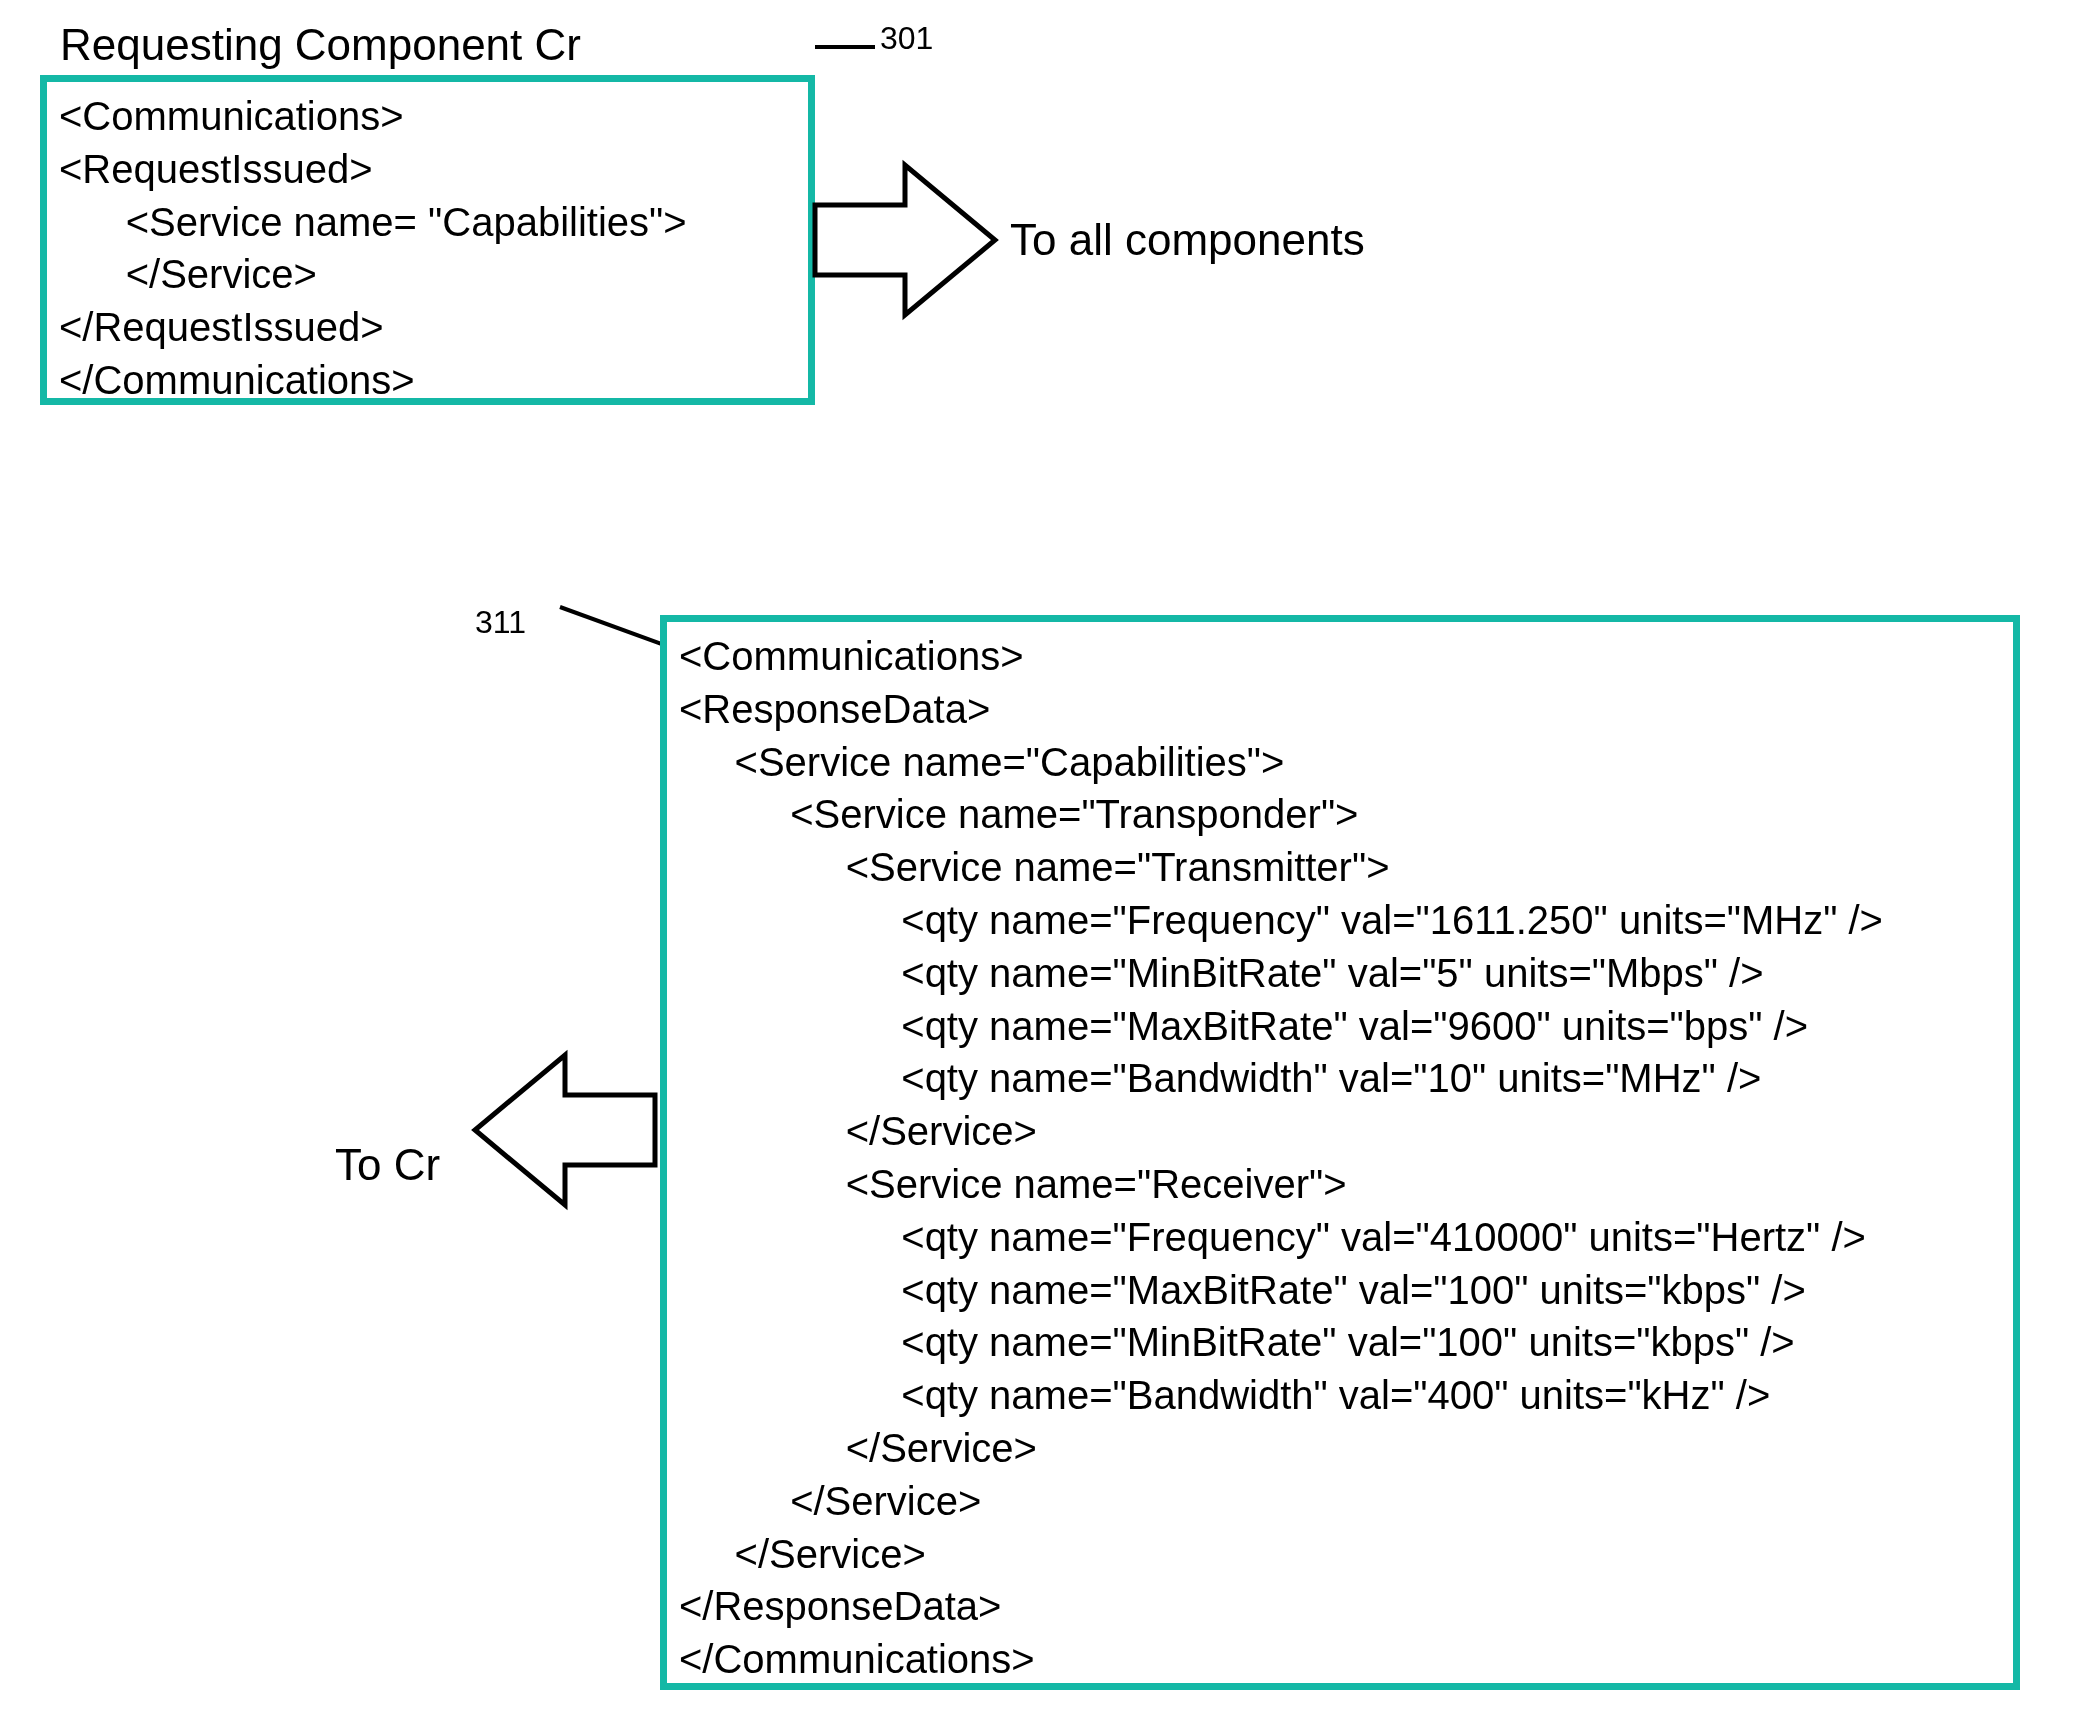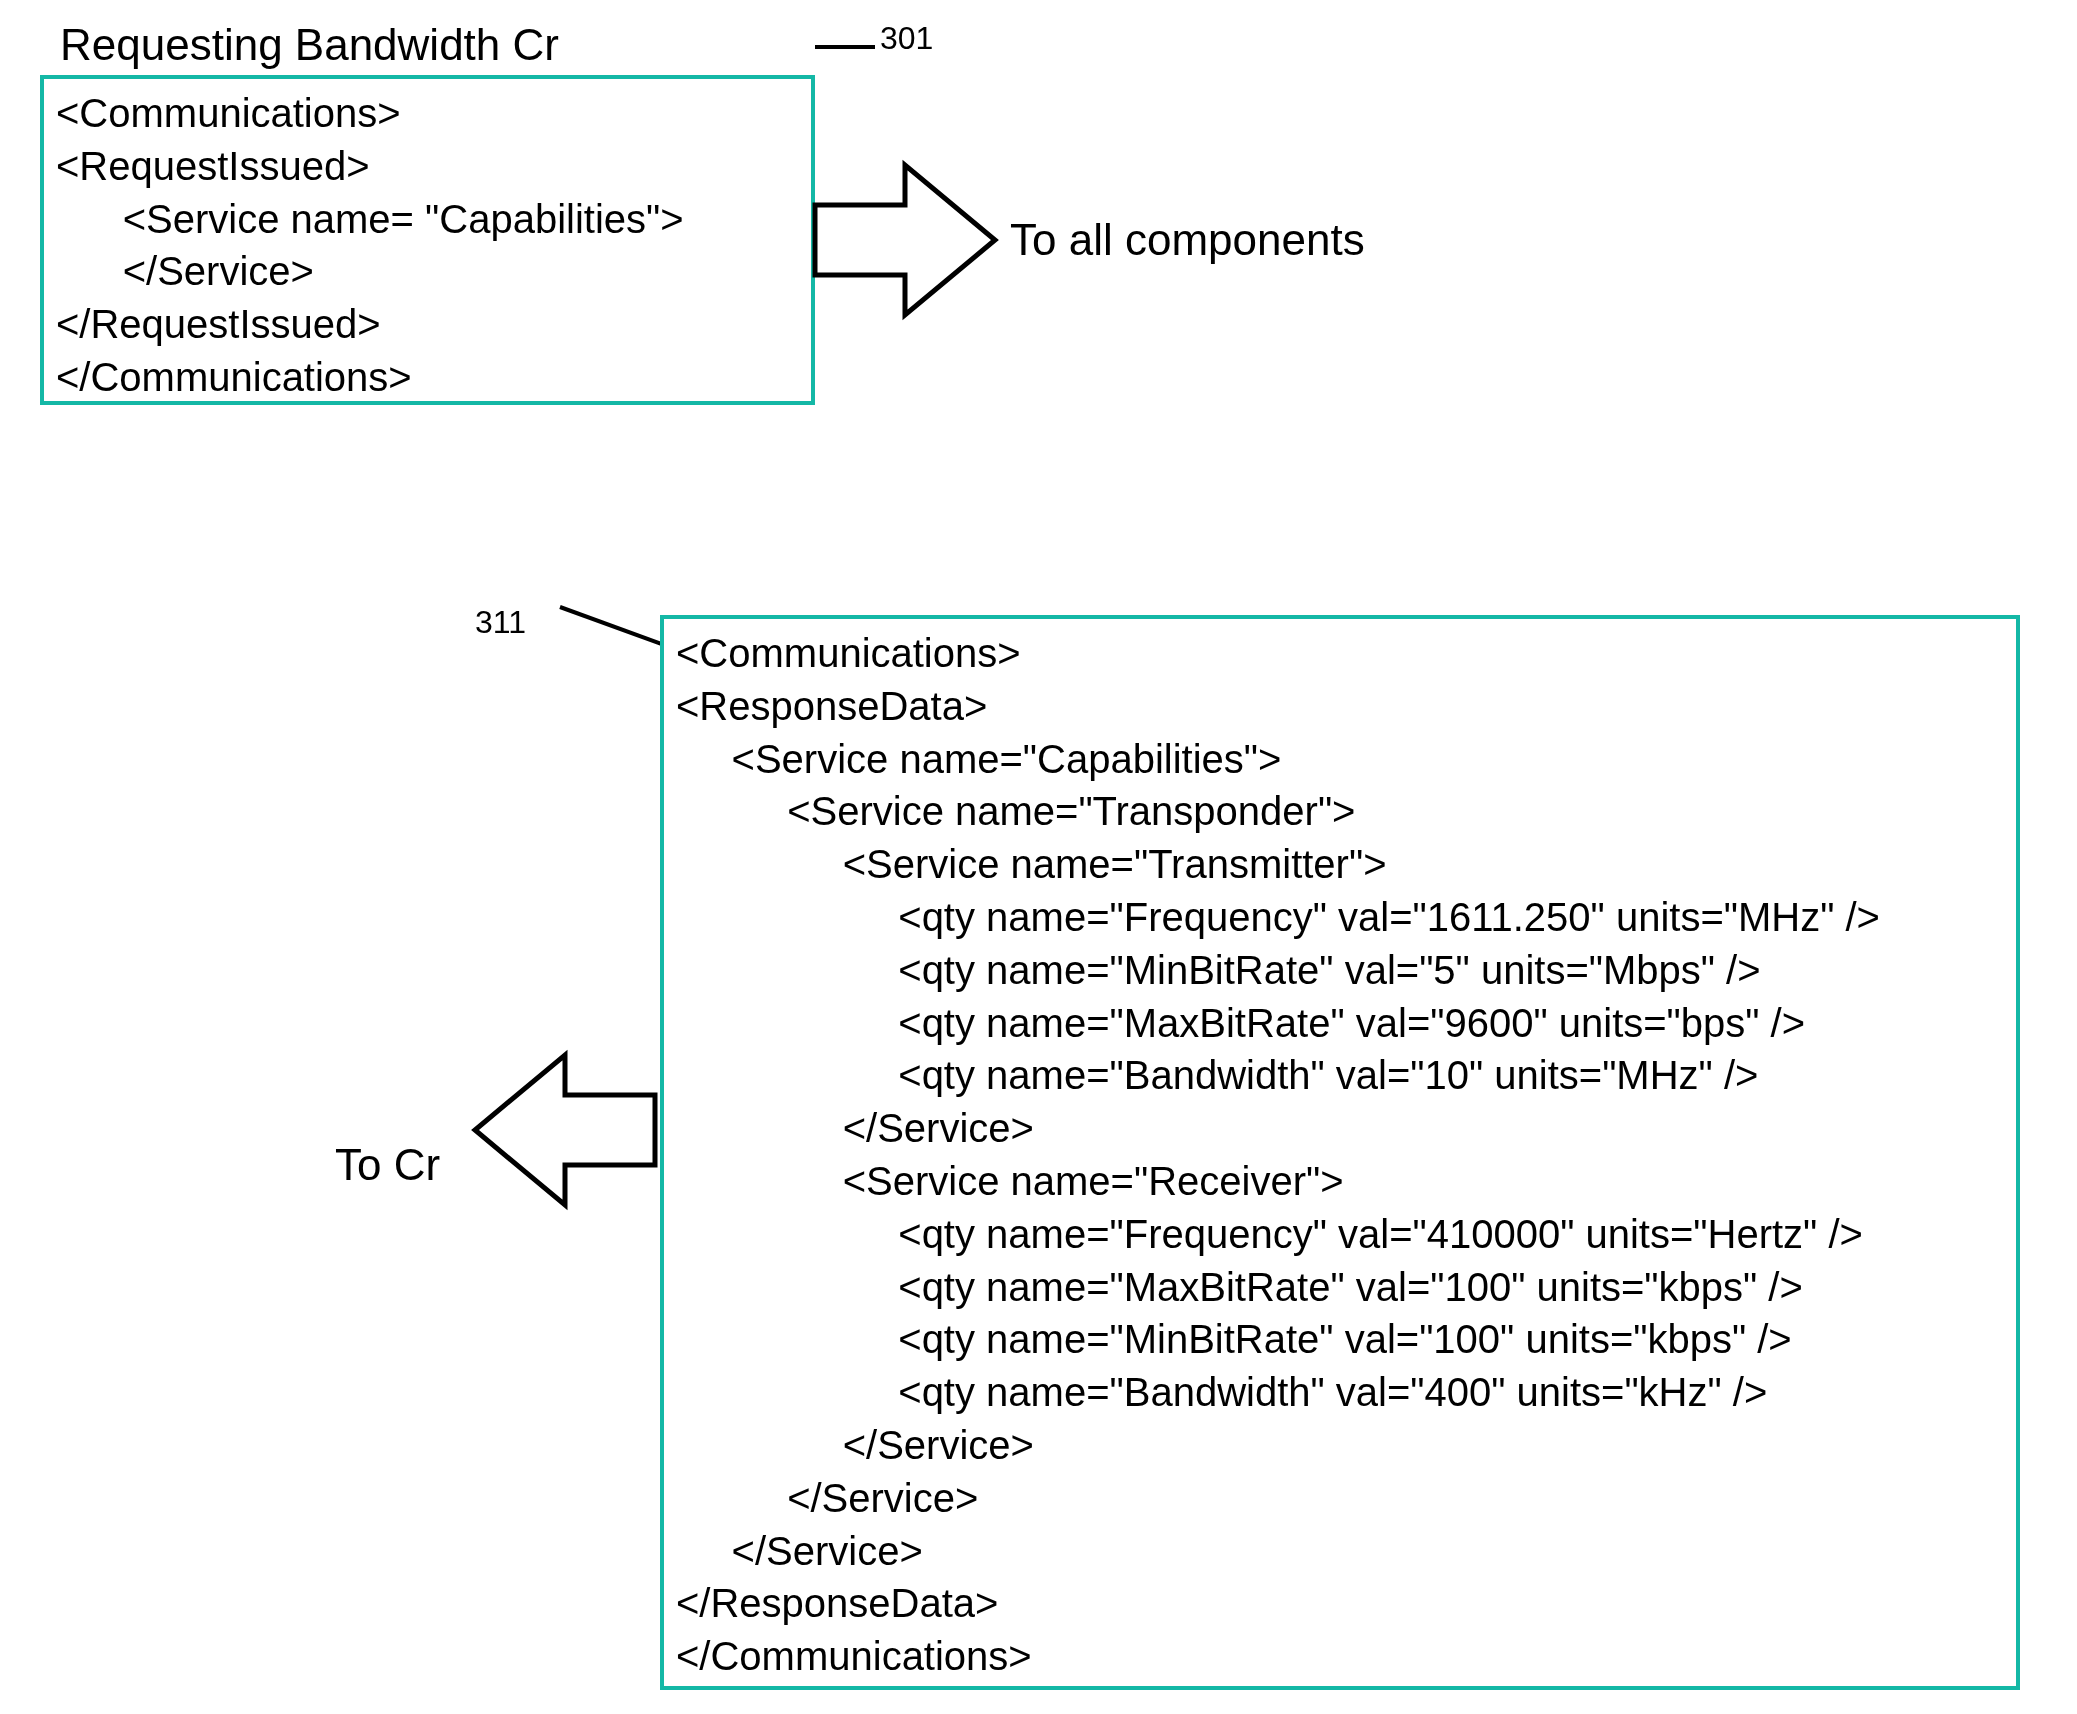--- a/index.html
+++ b/index.html
@@ -9,21 +9,21 @@
     font-family: Arial, Helvetica, sans-serif;
     color: #000;
   }
   .canvas {
     position: relative;
     width: 2077px;
     height: 1714px;
   }
   .box {
     position: absolute;
-    border: 4px solid #14b8a6;
+    border: 7px solid #14b8a6;
     background: #fff;
     padding: 8px 12px;
     box-sizing: border-box;
   }
   .title {
     position: absolute;
     font-size: 44px;
     white-space: nowrap;
   }
   .reflabel {
@@ -50,21 +50,21 @@
   svg.arrow {
     position: absolute;
     overflow: visible;
   }
 </style>
 </head>
 <body>
 
 <div class="canvas">
 
-  <div class="title" style="left:60px; top:20px;">Requesting Bandwidth Cr</div>
+  <div class="title" style="left:60px; top:20px;">Requesting Component Cr</div>
 
   <div class="reflabel" style="left:880px; top:20px;">301</div>
 
   <div class="leader" style="left:815px; top:45px; width:60px; height:4px;"></div>
 
   <div class="box" style="left:40px; top:75px; width:775px; height:330px;">
     <pre class="code">&lt;Communications&gt;
 &lt;RequestIssued&gt;
       &lt;Service name= "Capabilities"&gt;
       &lt;/Service&gt;

